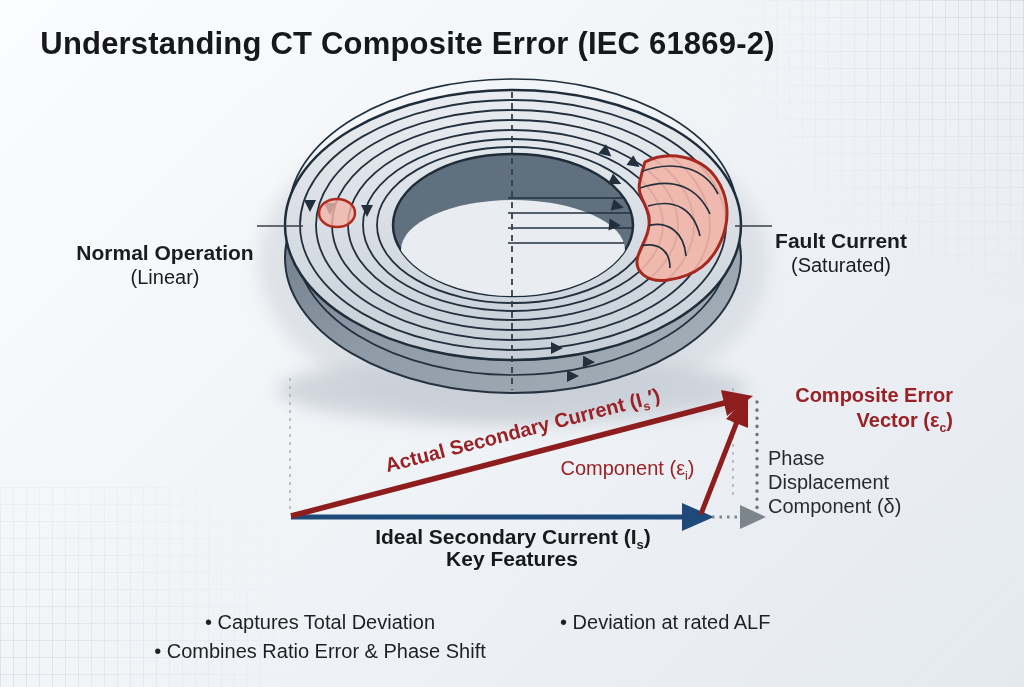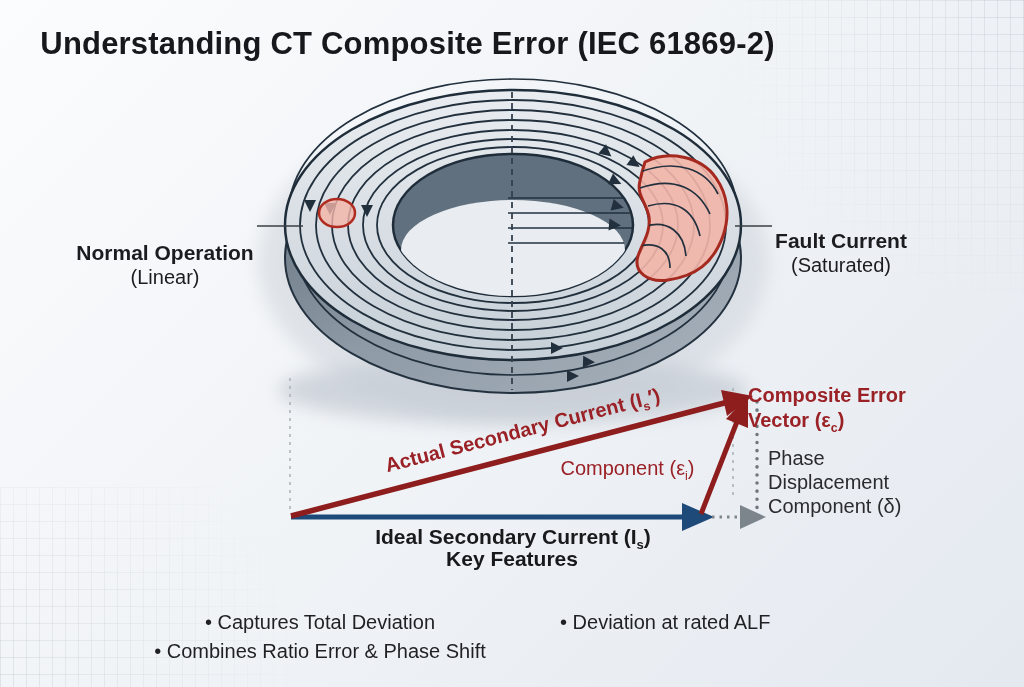--- a/index.html
+++ b/index.html
@@ -23,21 +23,21 @@
   .side-label{text-align:center;color:#1b1c1f;font-size:20px;}
   .side-label .l1{font-weight:bold;font-size:21px;}
   .normal{left:40px;top:213px;width:250px;margin-top:28px;}
   .fault{left:716px;top:213px;width:250px;margin-top:16px;}
   .actual{left:298px;top:419px;width:450px;text-align:center;
           transform:rotate(-14.5deg);color:#9a2126;font-weight:bold;font-size:20px;}
   .ratio{left:505px;top:456px;width:245px;text-align:center;
          color:#9a2126;font-size:20px;line-height:25px;}
   .ideal{left:293px;top:525px;width:440px;text-align:center;
          color:#191a1c;font-weight:bold;font-size:21px;}
-  .composite{left:748px;top:383px;width:205px;text-align:left;
+  .composite{left:748px;top:383px;width:205px;text-align:right;
              color:#9a2126;font-weight:bold;font-size:20px;line-height:25px;}
   .phase{left:768px;top:446px;width:220px;text-align:left;
          color:#2a2b2e;font-size:20px;line-height:24px;}
   .kf-head{left:0;top:547px;width:1024px;text-align:center;
            font-size:21px;font-weight:bold;color:#17181b;}
   .kf-col{top:608px;font-size:20px;color:#1f2023;line-height:29px;}
   .kf-left{left:95px;width:450px;text-align:center;}
   .kf-right{left:560px;width:360px;text-align:left;}
   sub{font-size:.62em;}
   svg{position:absolute;top:0;left:0;}

